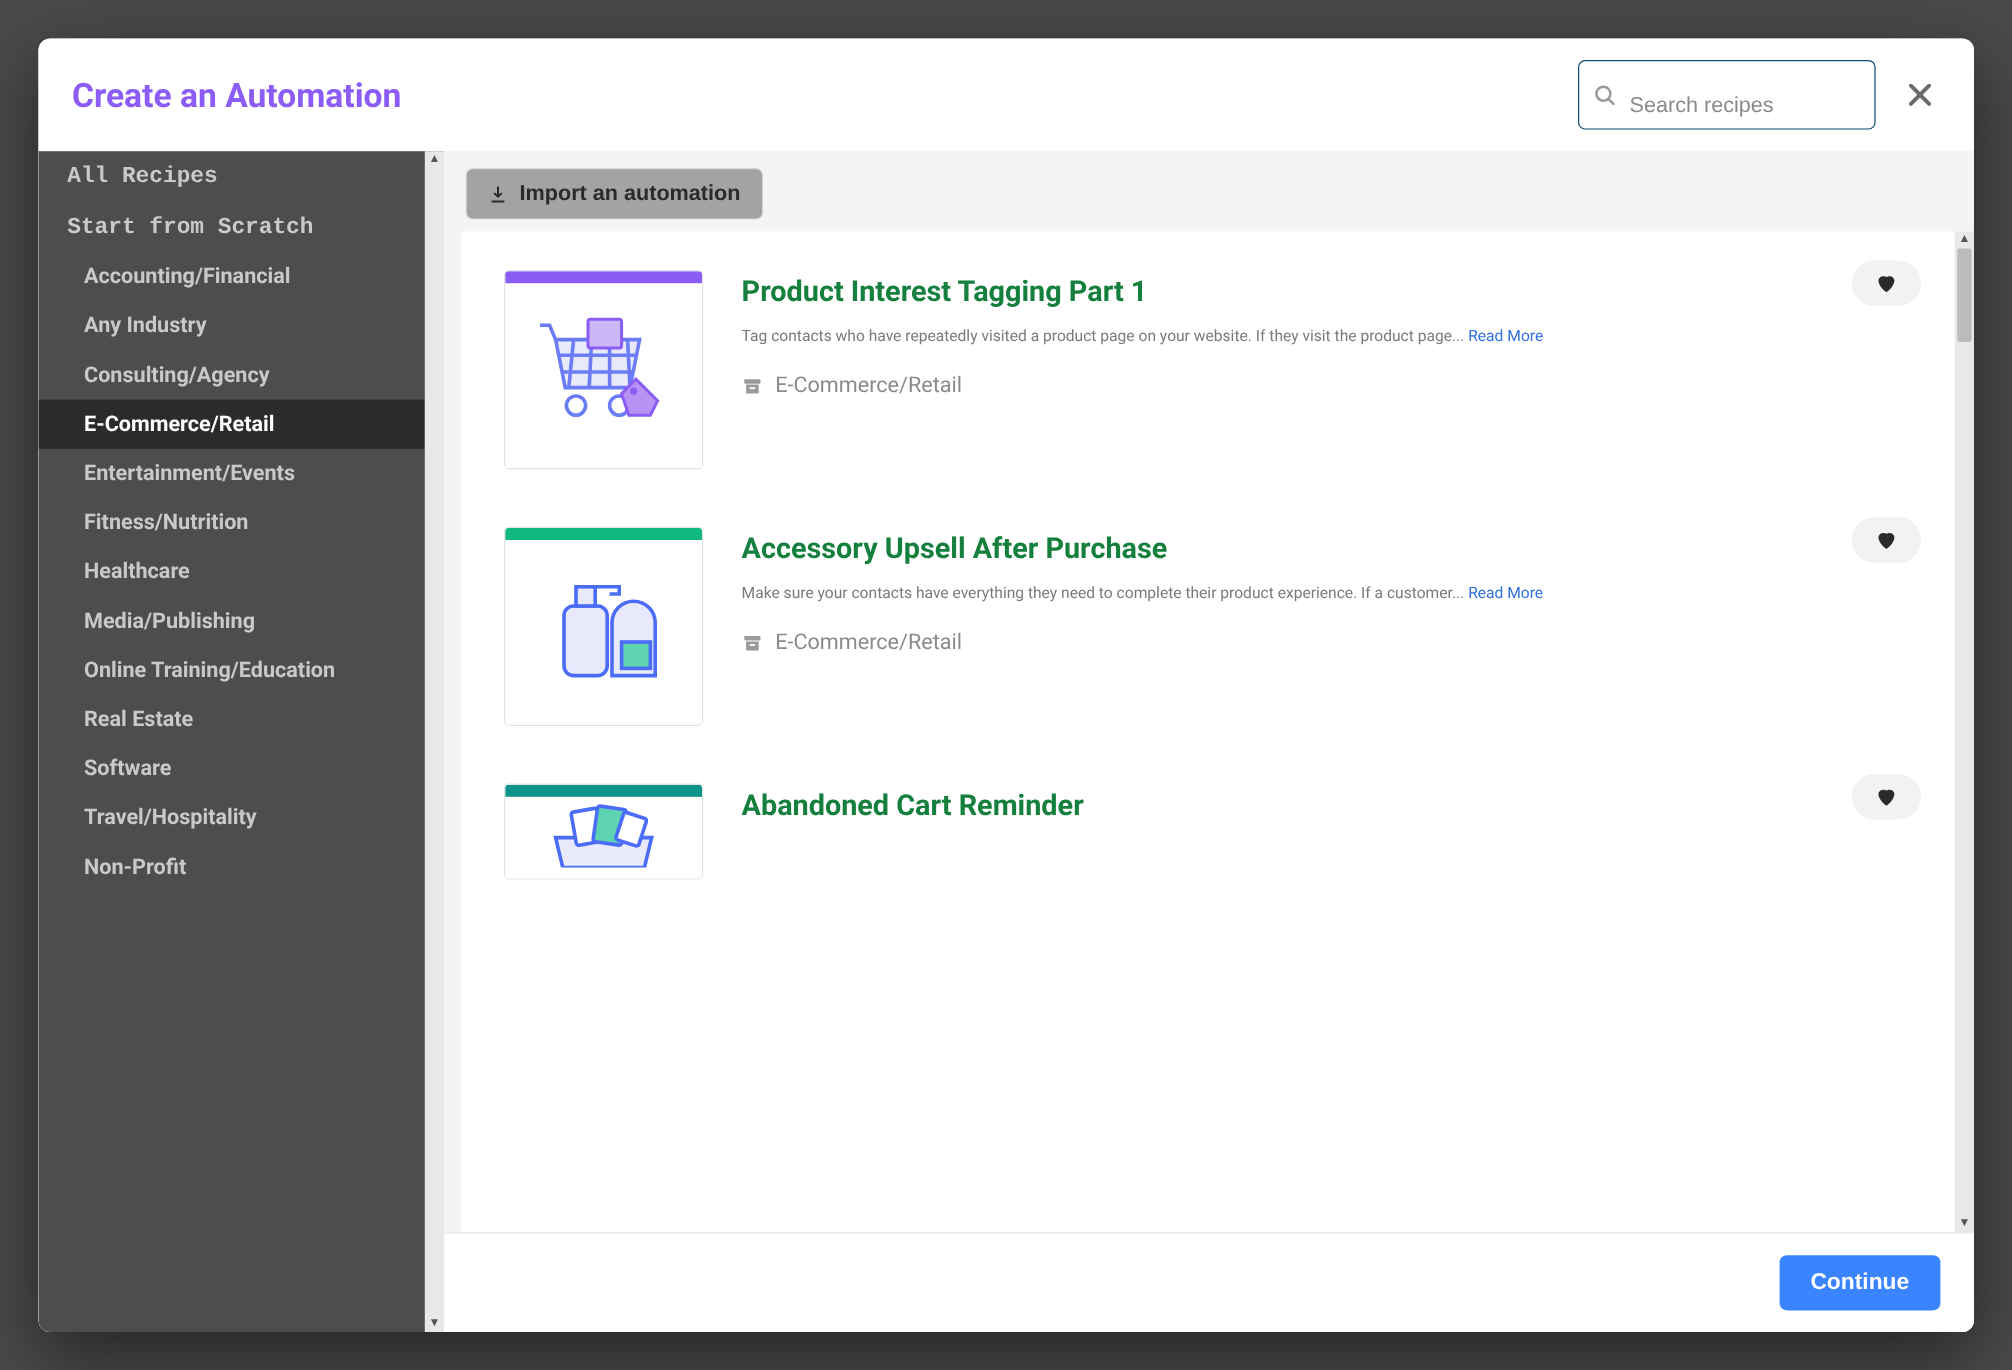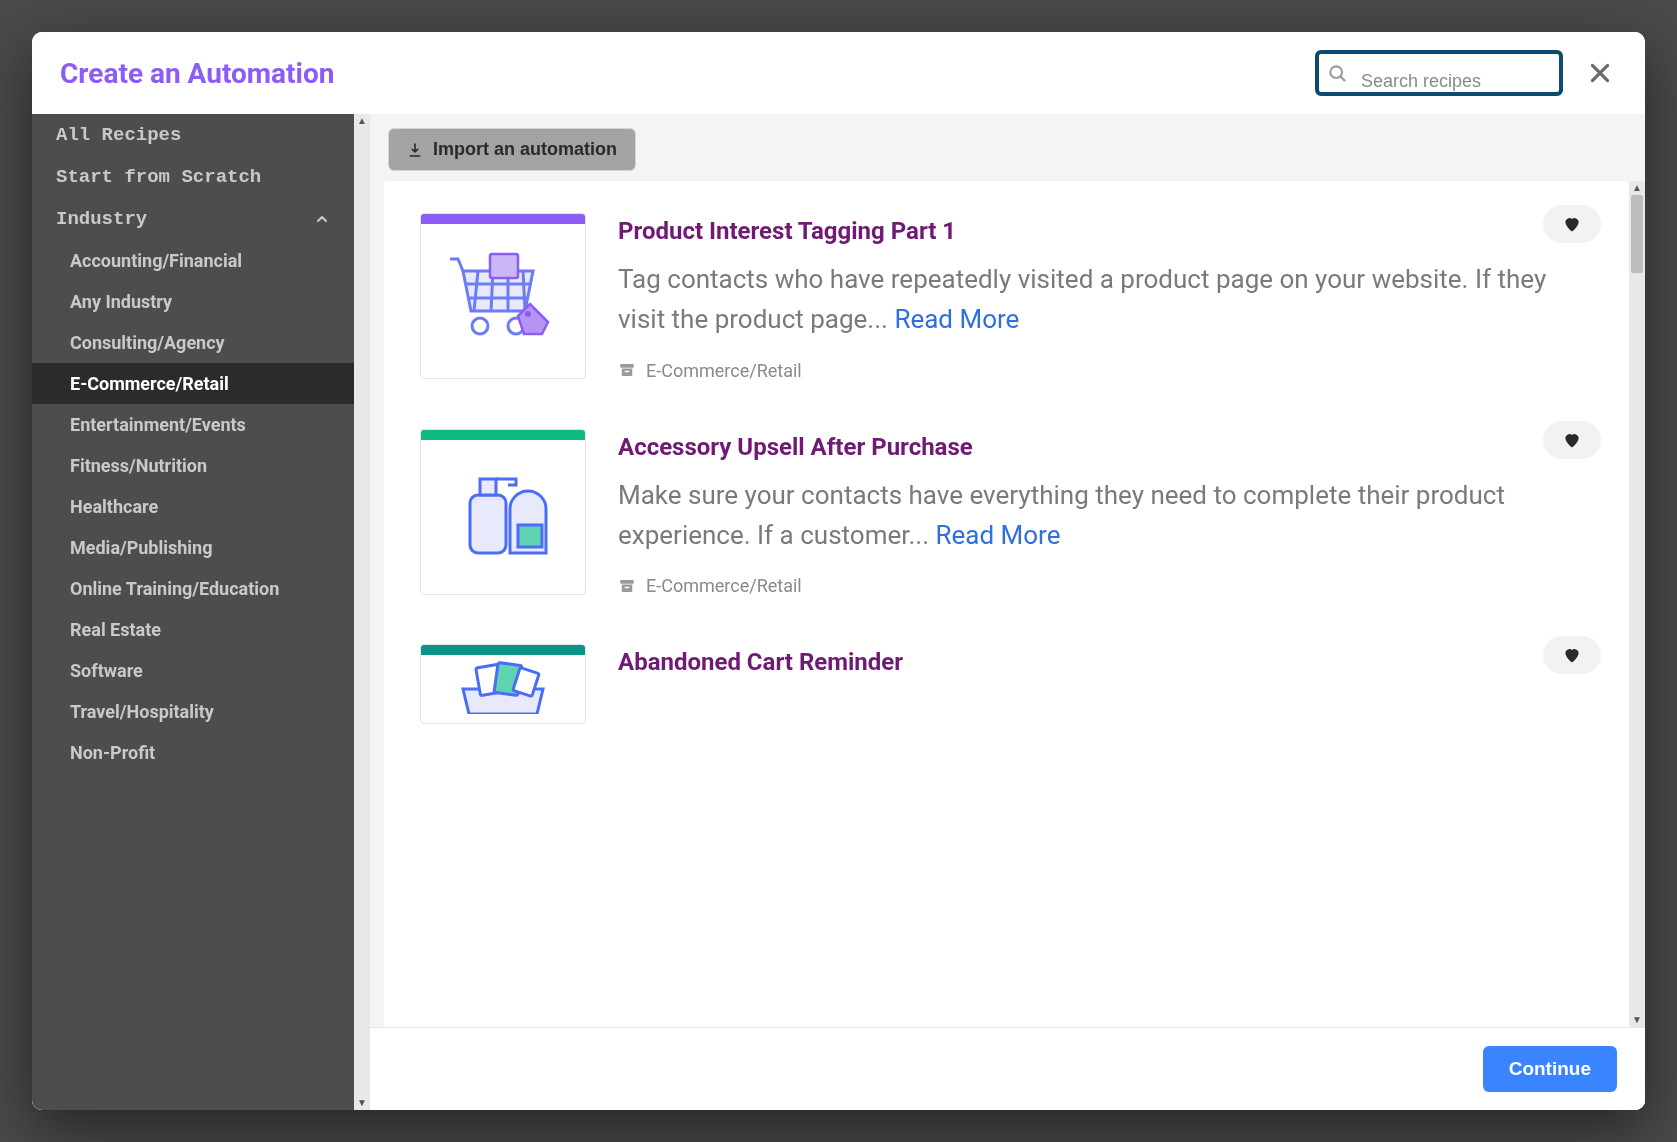--- a/index.html
+++ b/index.html
@@ -39,22 +39,22 @@
   .header-right {
     display: flex;
     align-items: center;
     gap: 20px;
   }
   .search-wrap {
     position: relative;
   }
   .search-input {
     width: 248px;
-    height: 46px;
-    border: 4px solid #0c4a6e;
+    height: 58px;
+    border: 1px solid #0c4a6e;
     border-radius: 6px;
     padding: 16px 14px 0 42px;
     font-size: 18px;
     color: #555;
     outline: none;
   }
   .search-input::placeholder { color: #8a8a8a; }
   .search-icon {
     position: absolute;
     left: 12px; top: 50%; transform: translateY(-50%);
@@ -196,26 +196,26 @@
     top: 0; left: 0; right: 0;
     height: 10px;
   }
   .recipe-content {
     flex: 1;
     min-width: 0;
   }
   .recipe-title {
     font-size: 24px;
     font-weight: 700;
-    color: #701a75;
+    color: #15803d;
     margin-bottom: 14px;
     margin-top: 4px;
   }
   .recipe-desc {
-    font-size: 26px;
+    font-size: 13px;
     color: #7a7a7a;
     line-height: 1.55;
     margin-bottom: 20px;
   }
   .recipe-desc .readmore {
     color: #2f6fe0;
     cursor: pointer;
   }
   .recipe-tag {
     display: flex;
@@ -285,28 +285,20 @@
   <div class="modal-body">
 
     <div class="sidebar-wrap">
       <nav class="sidebar">
         <div class="sidebar-item top-level">
             <span>All Recipes</span>
           </div>
         <div class="sidebar-item top-level">
             <span>Start from Scratch</span>
           </div>
-        <div class="sidebar-item top-level">
-          <span>Industry</span>
-          <span class="chevron">
-            <svg width="16" height="16" viewBox="0 0 24 24" fill="none" stroke="currentColor" stroke-width="3" stroke-linecap="round" stroke-linejoin="round">
-                <polyline points="18 15 12 9 6 15"></polyline>
-              </svg>
-          </span>
-        </div>
         <div class="sidebar-item sidebar-sub">
             <span>Accounting/Financial</span>
           </div>
         <div class="sidebar-item sidebar-sub">
             <span>Any Industry</span>
           </div>
         <div class="sidebar-item sidebar-sub">
             <span>Consulting/Agency</span>
           </div>
         <div class="sidebar-item sidebar-sub active">

